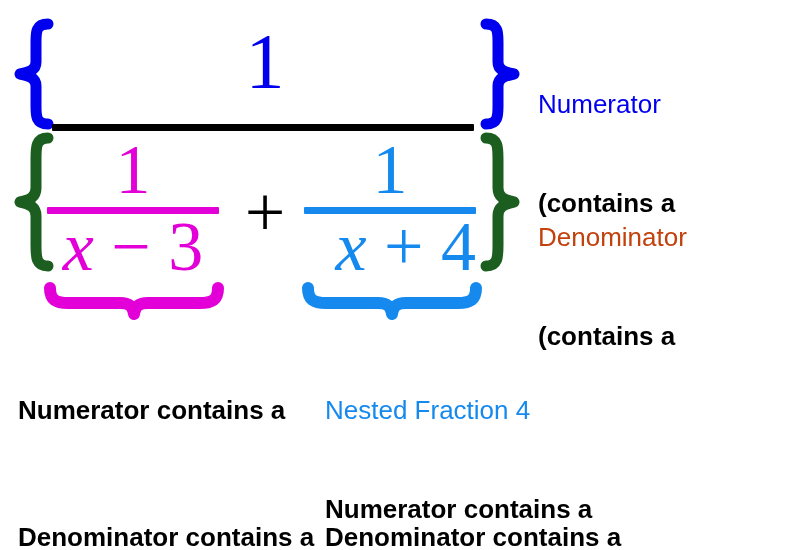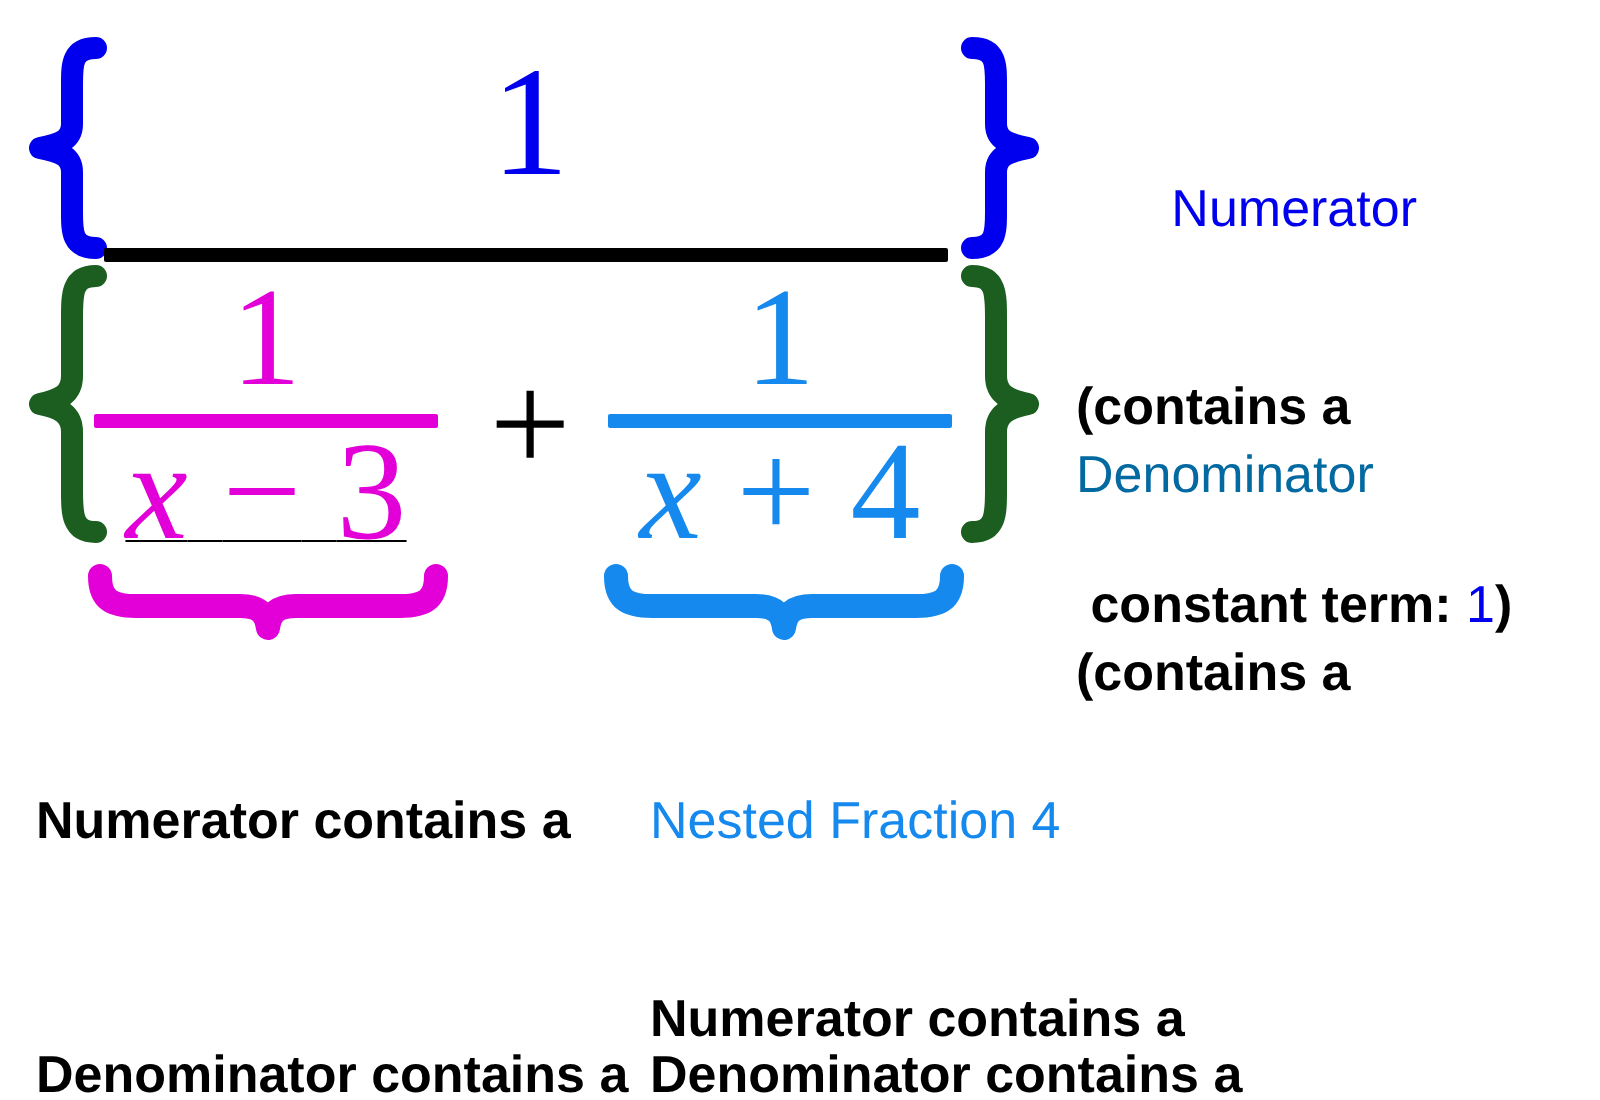--- a/index.html
+++ b/index.html
@@ -42,22 +42,22 @@
     position: absolute;
     font-family: "Liberation Sans", sans-serif;
     font-size: 26px;
     line-height: 33px;
     color: #000000;
     white-space: pre;
   }
   .ann-title { font-size: 26px; }
 
   .c-blue   { color: #1589ee; }
-  .c-navy   { color: #0000ee; text-align: center; }
-  .c-green  { color: #0369a1; }
+  .c-navy   { color: #0000ee; }
+  .c-green  { color: #c2410c; }
   .c-mag    { color: #e300d8; }
   .c-black  { color: #000000; font-weight: bold; }
 
   .nowrap { white-space: pre; }
 </style>
 </head>
 <body>
 
 <div id="stage">
 
@@ -86,50 +86,49 @@
   <div class="brace" style="left:480px; top:132px;">
     <svg width="46" height="140" viewBox="0 0 46 140">
       <path d="M6 6 C18 6 18 15 18 27 L18 56 C18 65 24 68 34 70 C24 72 18 75 18 84 L18 113 C18 125 18 134 6 134" fill="none" stroke="#1b5e20" stroke-width="11" stroke-linecap="round" stroke-linejoin="round"></path>
     </svg>
   </div>
 
   <div class="abs math c-mag" style="left:83px; top:135px; width:100px; text-align:center; font-size:70px;">1</div>
 
   <div class="bar" style="left:47px; top:207px; width:172px; height:7px; background:#e300d8;"></div>
 
-  <div class="abs" style="left:47px; top:212px; width:172px; text-align:center;text-decoration:underline;">
+  <div class="abs" style="left:47px; top:212px; width:172px; text-align:center;">
     <span class="math italic c-mag" style="font-size:70px;">x</span><span class="math c-mag" style="font-size:70px;">&nbsp;</span><span class="math c-mag" style="font-size:70px;">−</span><span class="math c-mag" style="font-size:70px;">&nbsp;</span><span class="math c-mag" style="font-size:70px;">3</span>
   </div>
 
   <div class="abs math c-black" style="left:235px; top:176px; width:60px; text-align:center; font-size:72px; font-weight:400;">+</div>
 
   <div class="abs math c-blue" style="left:340px; top:135px; width:100px; text-align:center; font-size:70px;">1</div>
 
   <div class="bar" style="left:304px; top:207px; width:172px; height:7px; background:#1589ee;"></div>
 
-  <div class="abs" style="left:304px; top:212px; width:172px; text-align:center;">
+  <div class="abs" style="left:304px; top:212px; width:172px; text-align:right;">
     <span class="math italic c-blue" style="font-size:70px;">x</span><span class="math c-blue" style="font-size:70px;">&nbsp;</span><span class="math c-blue" style="font-size:70px;">+</span><span class="math c-blue" style="font-size:70px;">&nbsp;</span><span class="math c-blue" style="font-size:70px;">4</span>
   </div>
 
   <div class="brace" style="left:44px; top:284px;">
     <svg width="180" height="34" viewBox="0 0 180 34">
       <path d="M6 4 C6 16 12 19 24 19 L76 19 C86 19 89 23 90 30 C91 23 94 19 104 19 L156 19 C168 19 174 16 174 4" fill="none" stroke="#e300d8" stroke-width="12" stroke-linecap="round" stroke-linejoin="round"></path>
     </svg>
   </div>
 
   <div class="brace" style="left:302px; top:284px;">
     <svg width="180" height="34" viewBox="0 0 180 34">
       <path d="M6 4 C6 16 12 19 24 19 L76 19 C86 19 89 23 90 30 C91 23 94 19 104 19 L156 19 C168 19 174 16 174 4" fill="none" stroke="#1589ee" stroke-width="12" stroke-linecap="round" stroke-linejoin="round"></path>
     </svg>
   </div>
 
   <div class="ann" style="left:538px; top:22px;">
     <div class="ann-title c-navy">Numerator</div>
     <div class="c-black">(contains a</div>
-    <div><span class="c-black nowrap"> constant term: </span><span class="c-navy">1</span><span class="c-black">)</span></div>
   </div>
 
   <div class="ann" style="left:538px; top:155px;">
     <div class="ann-title c-green">Denominator</div>
     <div class="c-black">(contains a</div>
   </div>
 
   <div class="ann" style="left:18px; top:328px;">
     <div class="c-black">Numerator contains a</div>
     

